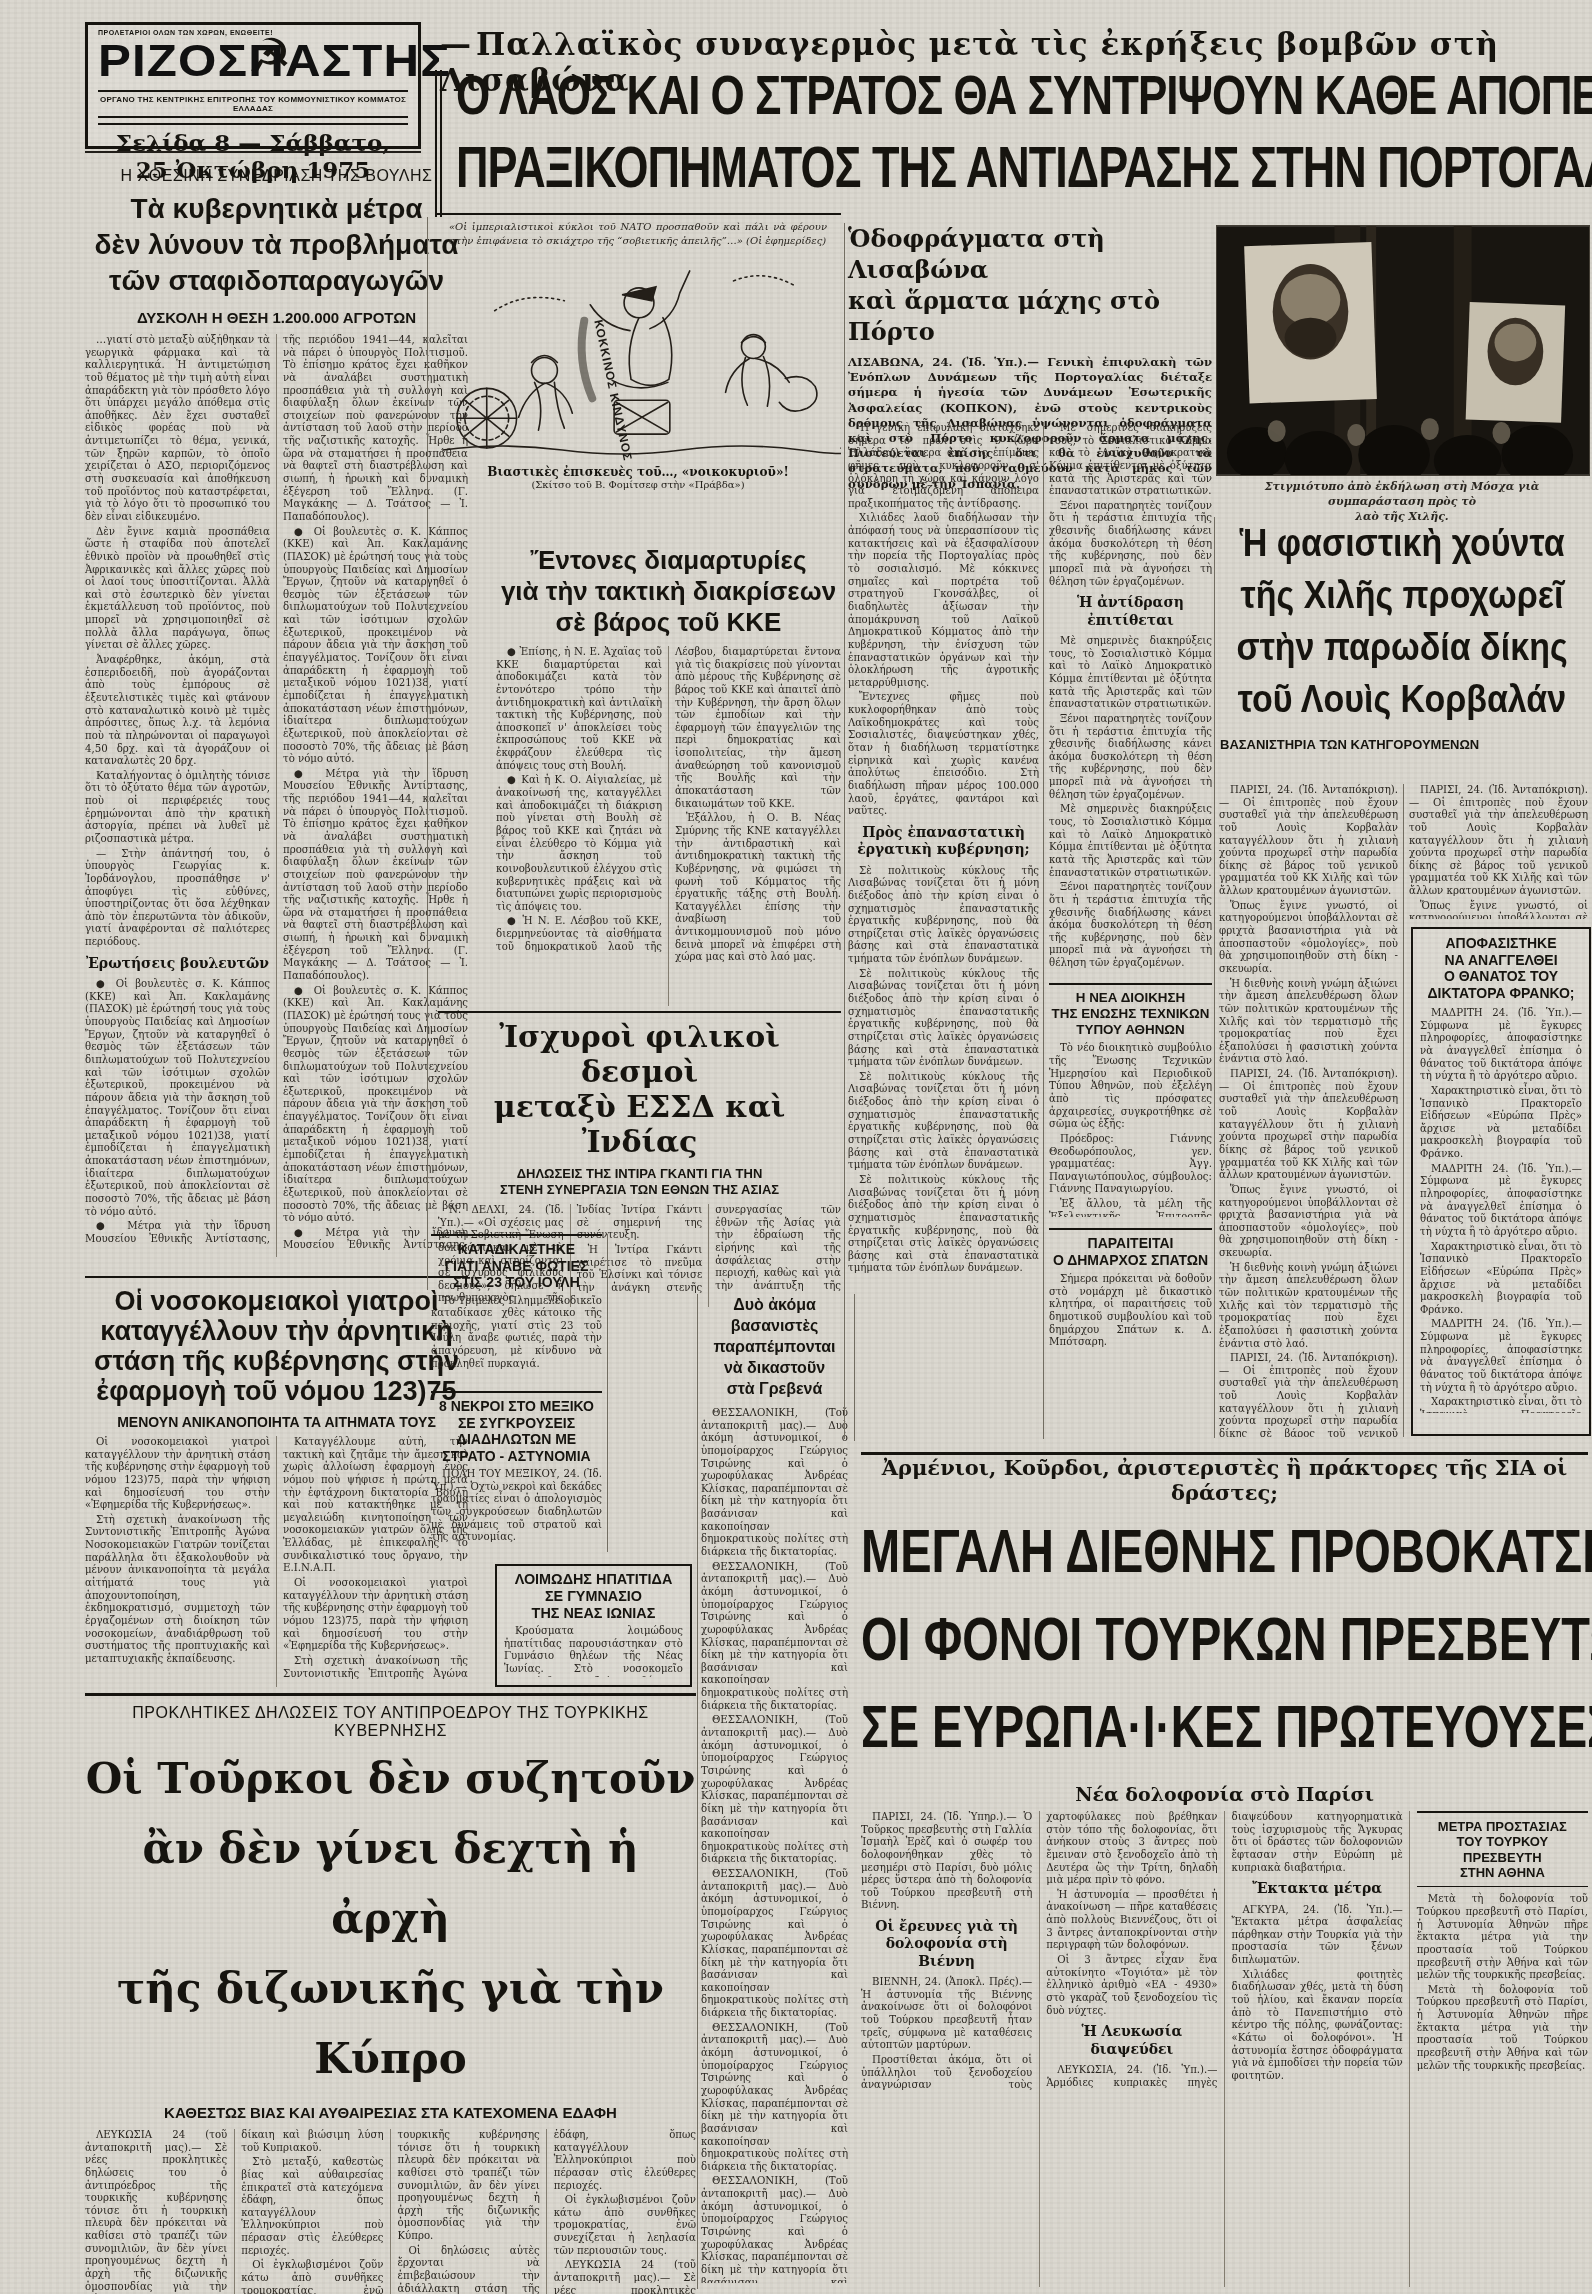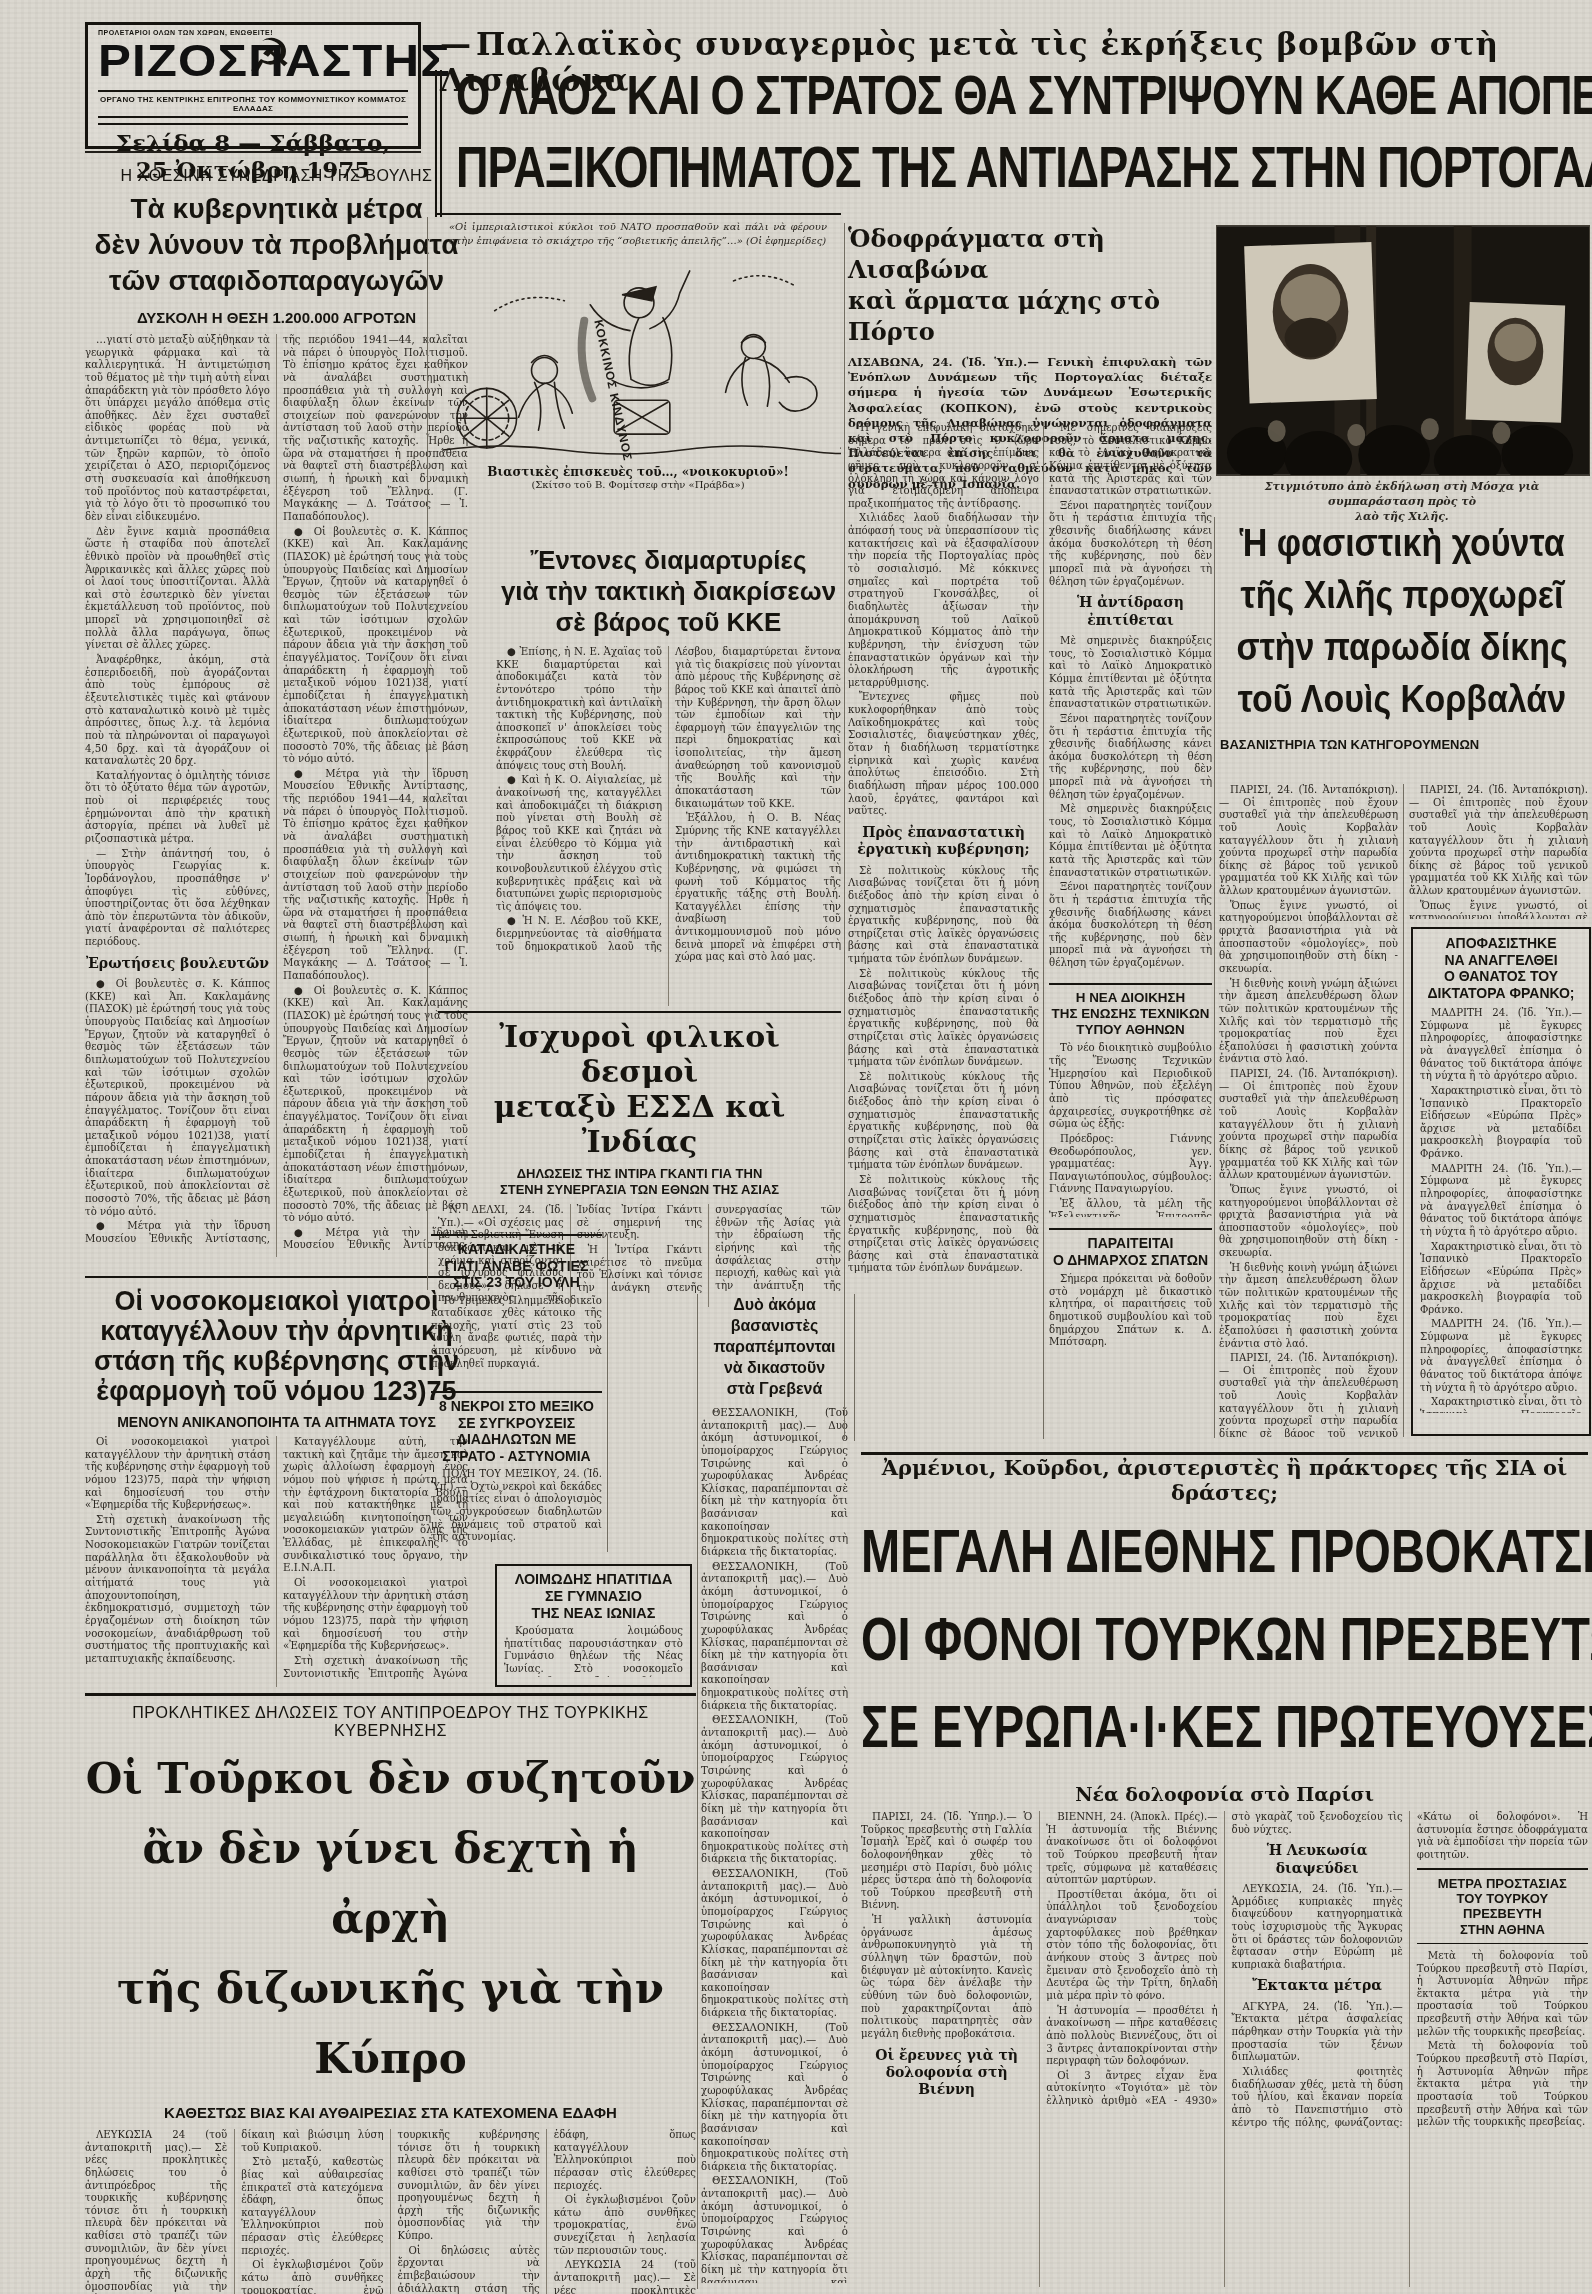--- a/index.html
+++ b/index.html
@@ -295,21 +295,20 @@
     <div class="hl-serif center" style="font-size:21px;">Ἀρμένιοι, Κοῦρδοι, ἀριστεριστὲς ἢ πράκτορες τῆς ΣΙΑ οἱ δράστες;</div>
     <div class="hl-sans center" style="margin-top:10px;">
       <div style="height:88px;"><span class="cond" style="transform:scaleY(1.3);transform-origin:50% 0;font-size:47px;letter-spacing:0;">ΜΕΓΑΛΗ ΔΙΕΘΝΗΣ ΠΡΟΒΟΚΑΤΣΙΑ</span></div>
       <div style="height:88px;"><span class="cond" style="transform:scaleY(1.3);transform-origin:50% 0;font-size:47px;letter-spacing:0;">ΟΙ ΦΟΝΟΙ ΤΟΥΡΚΩΝ ΠΡΕΣΒΕΥΤΩΝ</span></div>
       <div style="height:84px;"><span class="cond" style="transform:scaleY(1.3);transform-origin:50% 0;font-size:46px;letter-spacing:0;">ΣΕ ΕΥΡΩΠΑ·Ι·ΚΕΣ ΠΡΩΤΕΥΟΥΣΕΣ;</span></div>
     </div>
     <div class="hl-serif center" style="font-size:19px;margin:8px 0 6px;">Νέα δολοφονία στὸ Παρίσι</div>
     <div class="body-txt cols4" style="height:476px;">
       <div>
           <p class="bp">ΠΑΡΙΣΙ, 24. (Ἰδ. Ὑπηρ.).— Ὁ Τοῦρκος πρεσβευτὴς στὴ Γαλλία Ἰσμαὴλ Ἐρὲζ καὶ ὁ σωφέρ του δολοφονήθηκαν χθὲς τὸ μεσημέρι στὸ Παρίσι, δυὸ μόλις μέρες ὕστερα ἀπὸ τὴ δολοφονία τοῦ Τούρκου πρεσβευτῆ στὴ Βιέννη.</p>
-          <p class="bp">Ἡ γαλλικὴ ἀστυνομία ὀργάνωσε ἀμέσως ἀνθρωποκυνηγητὸ γιὰ τὴ σύλληψη τῶν δραστῶν, ποὺ διέφυγαν μὲ αὐτοκίνητο. Κανεὶς ὣς τώρα δὲν ἀνέλαβε τὴν εὐθύνη τῶν δυὸ δολοφονιῶν, ποὺ χαρακτηρίζονται ἀπὸ πολιτικοὺς παρατηρητὲς σὰν μεγάλη διεθνὴς προβοκάτσια.</p>
         </div>
       <div class="sub-mid">Οἱ ἔρευνες γιὰ τὴ δολοφονία στὴ Βιέννη</div>
       <div>
           <p class="bp">ΒΙΕΝΝΗ, 24. (Ἀποκλ. Πρές).— Ἡ ἀστυνομία τῆς Βιέννης ἀνακοίνωσε ὅτι οἱ δολοφόνοι τοῦ Τούρκου πρεσβευτῆ ἦταν τρεῖς, σύμφωνα μὲ καταθέσεις αὐτοπτῶν μαρτύρων.</p>
           <p class="bp">Προστίθεται ἀκόμα, ὅτι οἱ ὑπάλληλοι τοῦ ξενοδοχείου ἀναγνώρισαν τοὺς χαρτοφύλακες ποὺ βρέθηκαν στὸν τόπο τῆς δολοφονίας, ὅτι ἀνήκουν στοὺς 3 ἄντρες ποὺ ἔμειναν στὸ ξενοδοχεῖο ἀπὸ τὴ Δευτέρα ὣς τὴν Τρίτη, δηλαδὴ μιὰ μέρα πρὶν τὸ φόνο.</p>
           <p class="bp">Ἡ ἀστυνομία — προσθέτει ἡ ἀνακοίνωση — πῆρε καταθέσεις ἀπὸ πολλοὺς Βιεννέζους, ὅτι οἱ 3 ἄντρες ἀνταποκρίνονται στὴν περιγραφὴ τῶν δολοφόνων.</p>
           <p class="bp">Οἱ 3 ἄντρες εἶχαν ἕνα αὐτοκίνητο «Τογιότα» μὲ τὸν ἑλληνικὸ ἀριθμὸ «ΕΑ - 4930» στὸ γκαρὰζ τοῦ ξενοδοχείου τὶς δυὸ νύχτες.</p>
         </div>
       <div class="sub-mid">Ἡ Λευκωσία διαψεύδει</div>
       <div>

